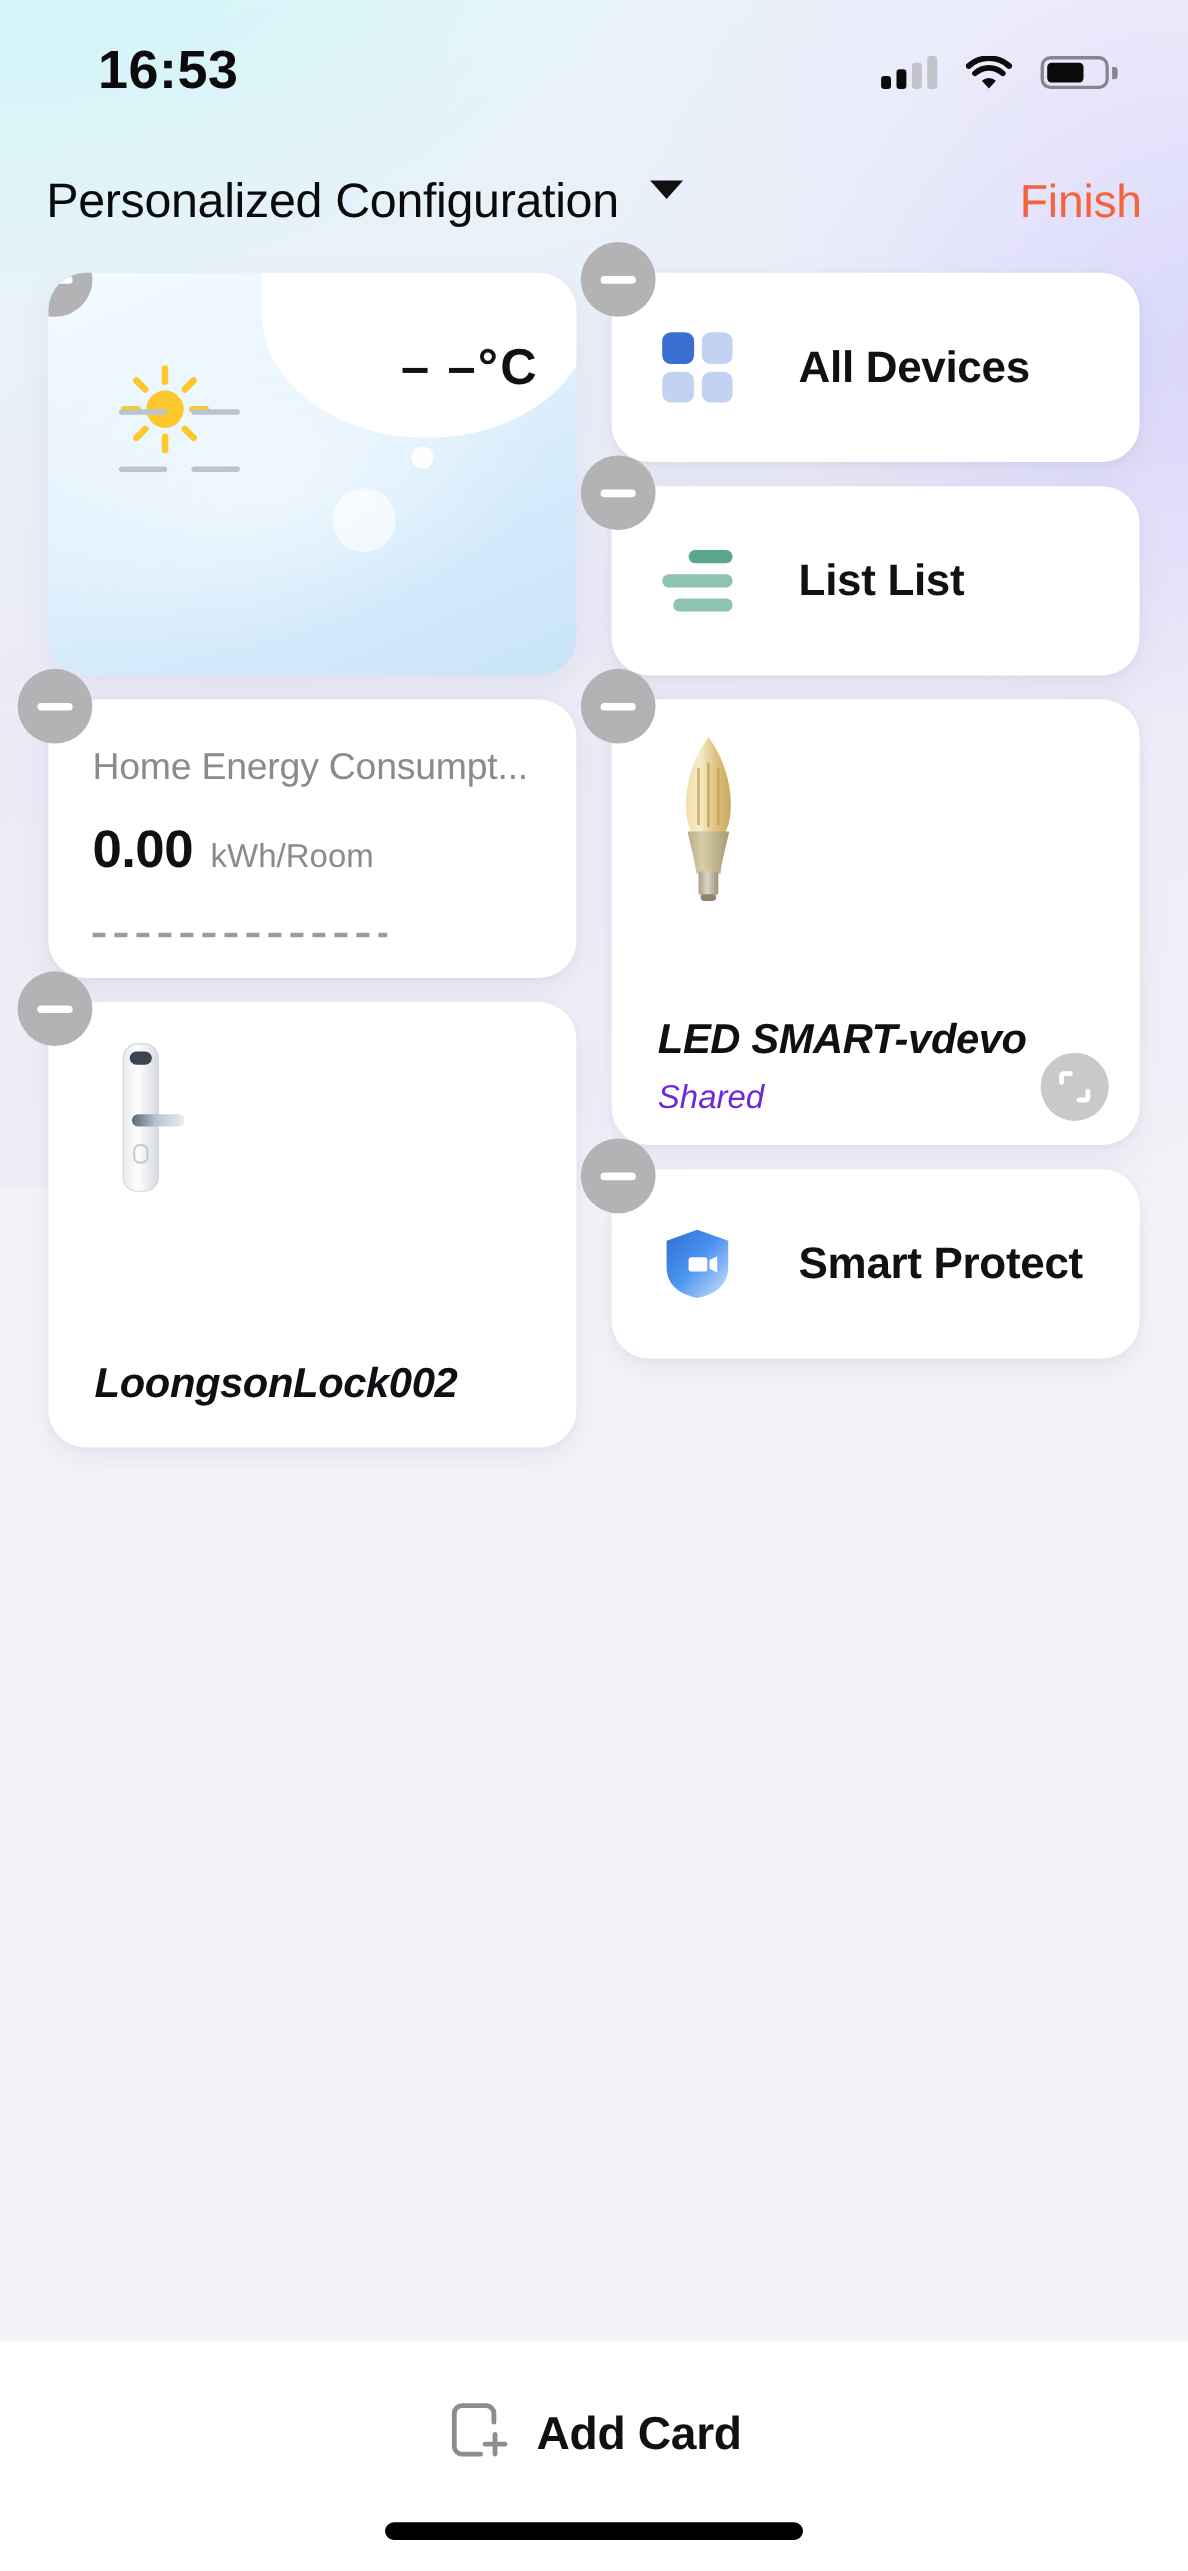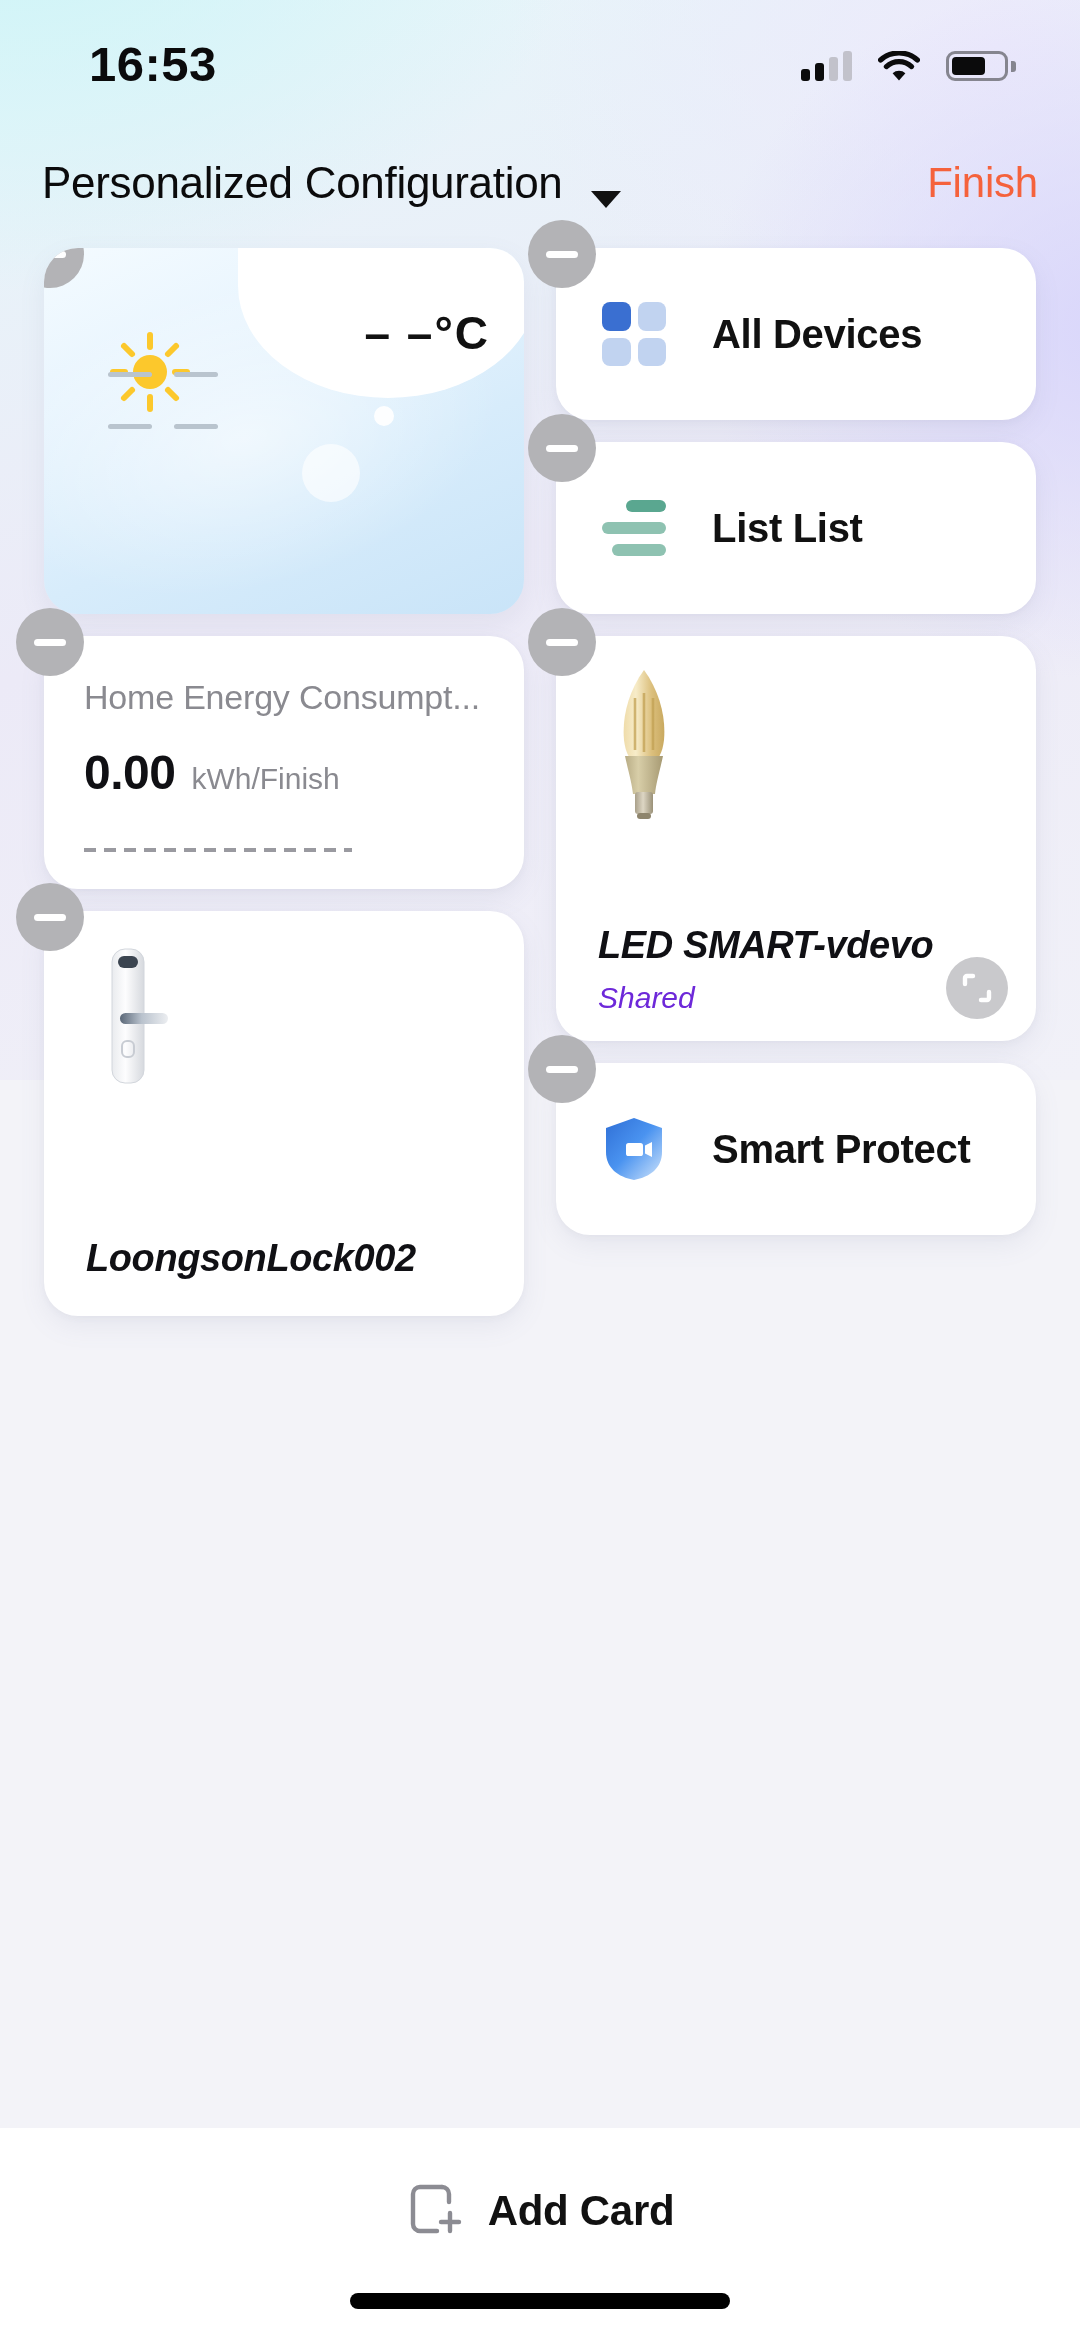--- a/index.html
+++ b/index.html
@@ -55,40 +55,40 @@
   .battery .nub {
     width:5px; height:11px; background:#85858f; border-radius:0 3px 3px 0; margin-left:3px;
   }
 
   
   #header {
     position:absolute; top:128px; left:0; right:0; height:110px;
     display:flex; align-items:center; justify-content:space-between;
     padding:0 42px 0 42px;
   }
-  #title-group { display:flex; align-items:flex-end; gap:28px; }
+  #title-group { display:flex; align-items:flex-start; gap:28px; }
   #page-title { font-size:44px; font-weight:400; color:#0b0b0c; letter-spacing:-.3px; }
   #caret { width:0; height:0; border-left:15px solid transparent; border-right:15px solid transparent;
            border-top:17px solid #111; margin-top:6px; }
   #finish { font-size:42px; font-weight:400; color:#f5623c; letter-spacing:-.2px; }
 
   
   #grid { position:absolute; top:248px; left:0; right:0; }
   .col { position:absolute; width:480px; }
   .col-l { left:44px; }
   .col-r { left:556px; }
 
   .card {
     position:relative;
     background:#fff;
     border-radius:34px;
     box-shadow:0 10px 26px rgba(120,125,160,.10), 0 2px 6px rgba(120,125,160,.06);
     margin-bottom:22px;
   }
-  .card.small { height:172px; display:flex; align-items:center; padding:0 0 0 46px; gap:46px; }
+  .card.small { height:172px; display:flex; align-items:center; padding:0 0 0 46px; gap:60px; }
   .card.tall  { height:253px; padding:42px 38px 0 40px; }
   .card.device{ height:405px; padding:30px 0 0 0;font-style:italic; }
 
   
   .minus {
     position:absolute; left:-28px; top:-28px;
     width:68px; height:68px; border-radius:50%;
     background:#b3b3b6;
     display:flex; align-items:center; justify-content:center;
     z-index:6;
@@ -268,21 +268,21 @@
         </div>
       </div>
 
       <div class="card tall">
         <div class="minus">
             <i></i>
           </div>
         <div id="energy-title">Home Energy Consumpt...</div>
         <div id="energy-valuerow">
           <span id="energy-value">0.00</span>
-          <span id="energy-unit">kWh/Finish</span>
+          <span id="energy-unit">kWh/Room</span>
         </div>
         <div id="energy-dashline"></div>
       </div>
 
       <div class="card device lock">
         <div class="minus">
             <i></i>
           </div>
         <div class="dev-art">
           <svg width="110" height="150" viewBox="0 0 110 150">

